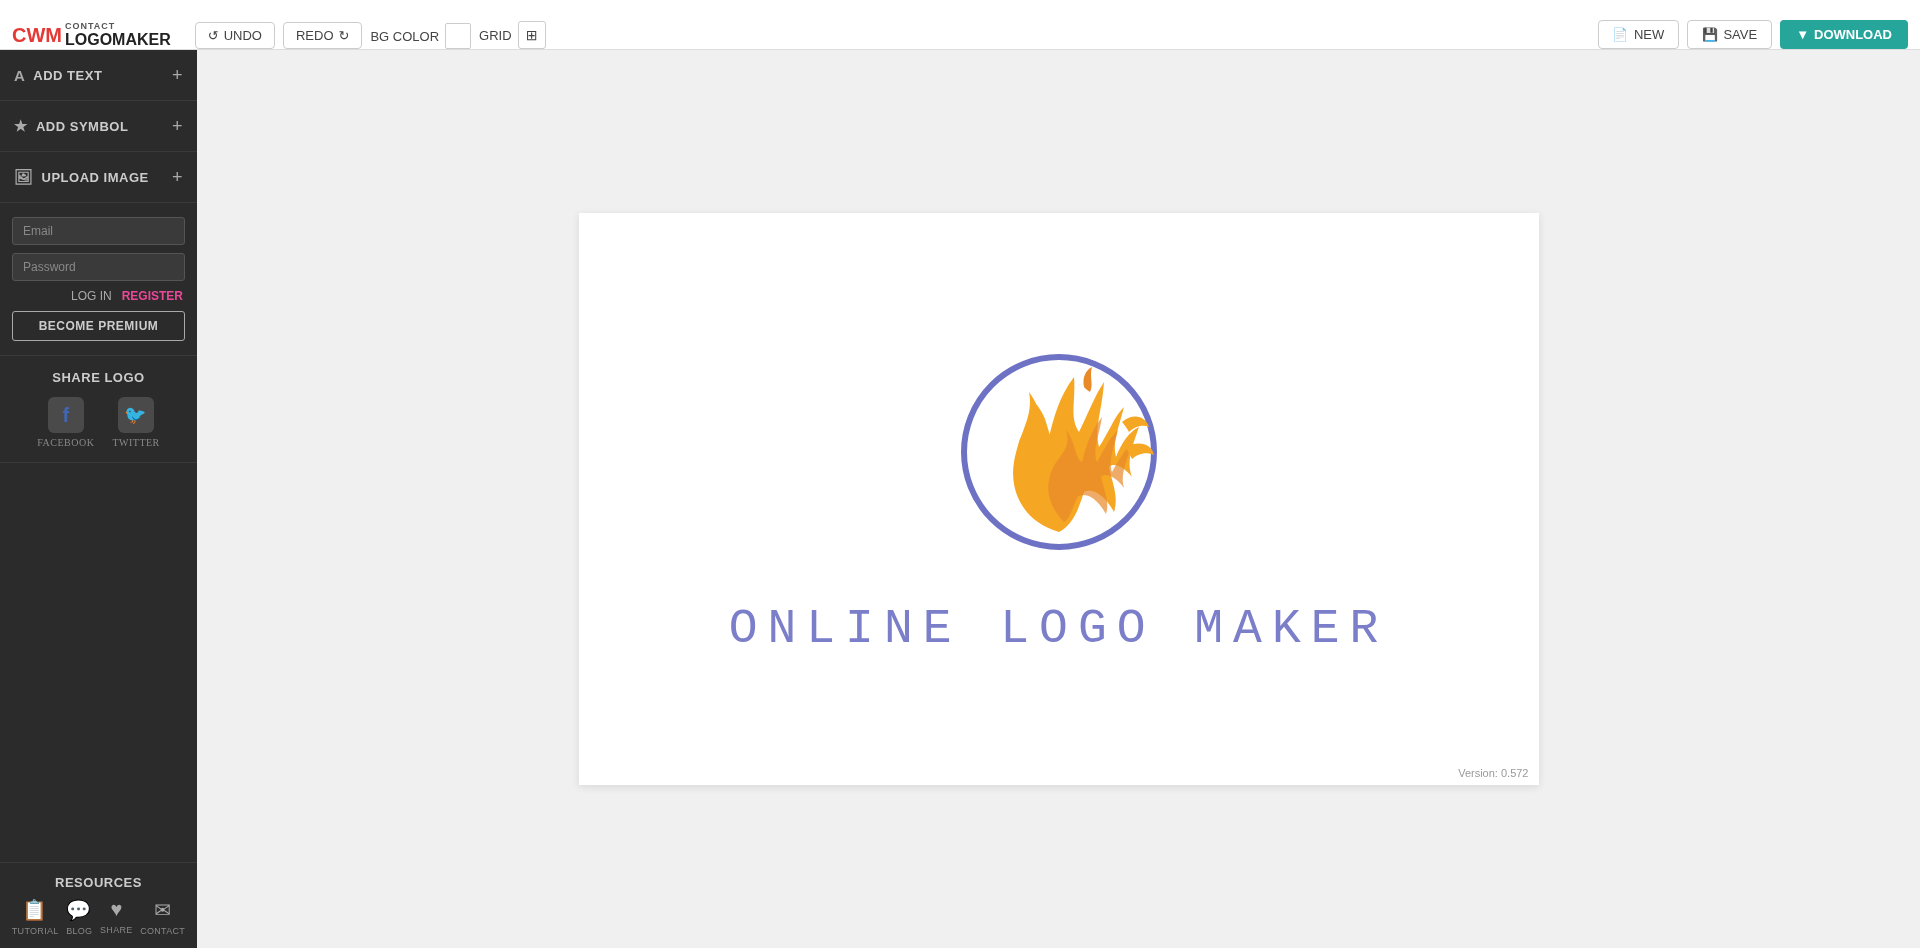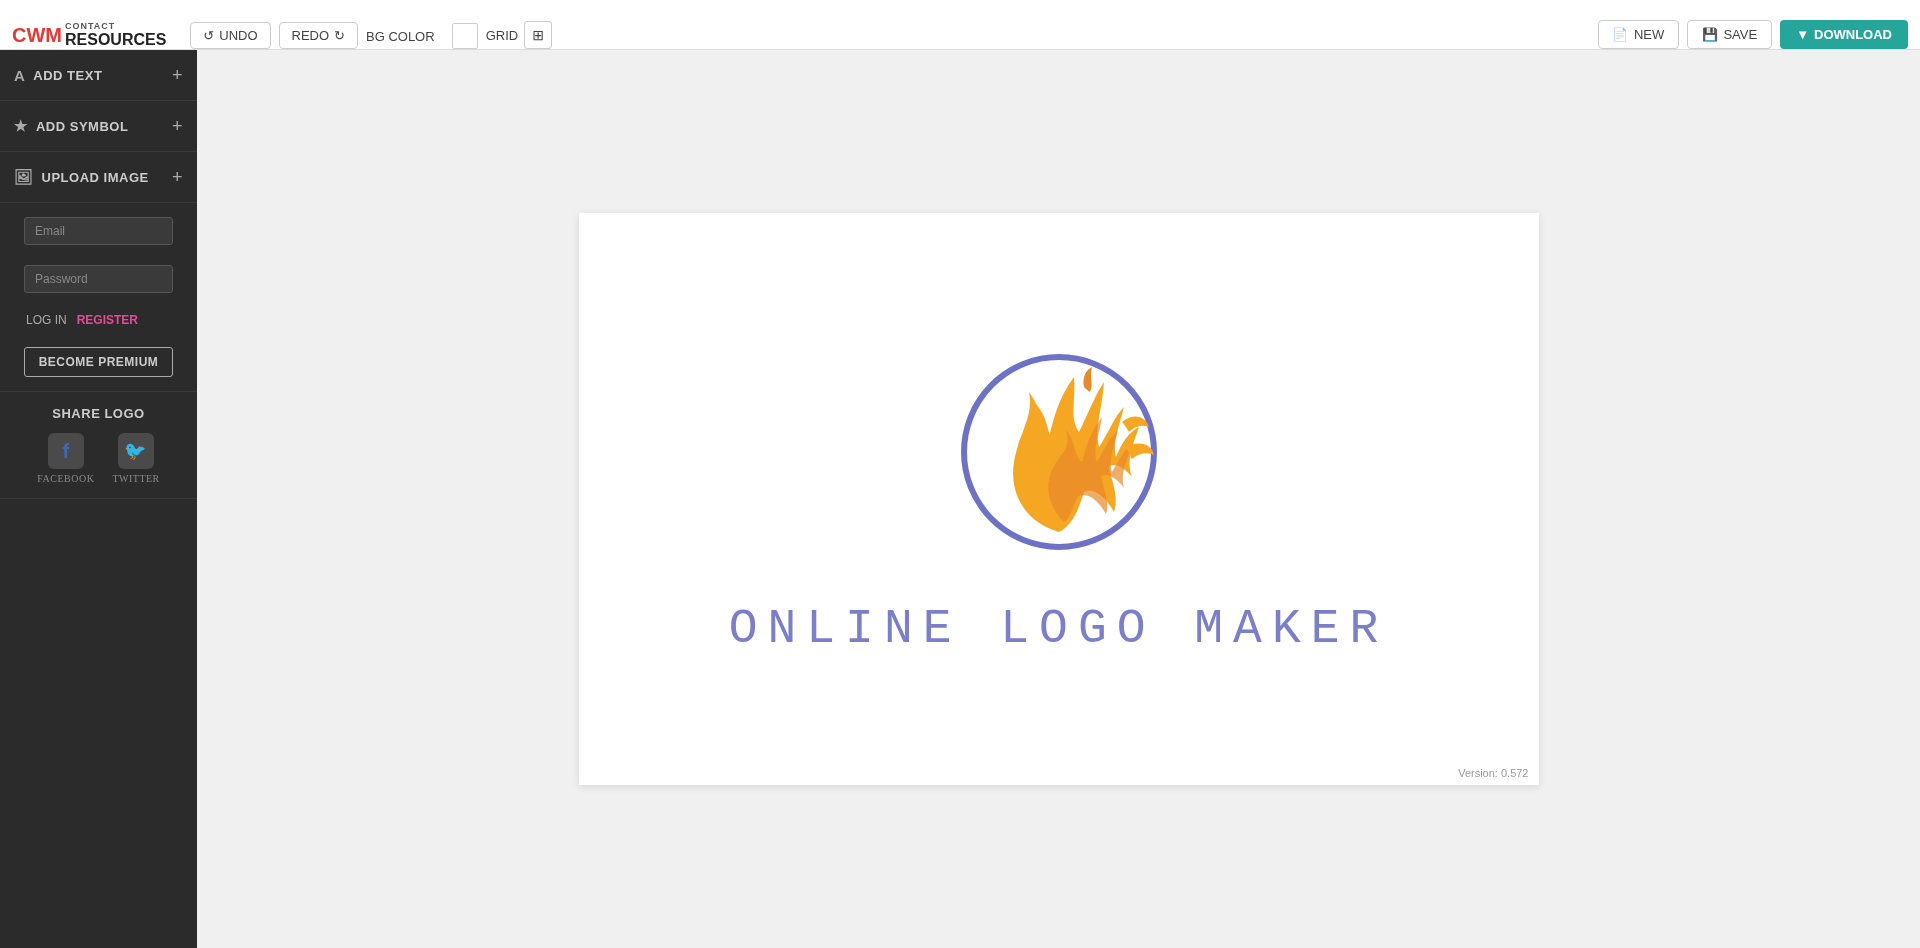--- a/index.html
+++ b/index.html
@@ -31,21 +31,21 @@
       background: #fff;
       border-radius: 4px;
       cursor: pointer;
       font-size: 13px;
       color: #444;
     }
 
     .bg-color-area {
       display: flex;
       align-items: center;
-      gap: 17px;
+      gap: 6px;
       font-size: 13px;
       color: #444;
     }
     .color-swatch {
       width: 26px;
       height: 26px;
       border: 1px solid #ccc;
       background: #fff;
       cursor: pointer;
       border-radius: 2px;
@@ -158,25 +158,26 @@
       color: #aaa;
     }
     .sidebar-plus {
       font-size: 18px;
       color: #aaa;
       font-weight: 300;
     }
 
     
     .auth-area {
-      padding: 14px 24px;
+      padding: 14px 12px;
       display: flex;
       flex-direction: column;
-      gap: 20px;
+      gap: 8px;
       border-bottom: 1px solid #3a3a3a;
+      align-items: flex-end;
     }
     .auth-input {
       width: 100%;
       padding: 6px 10px;
       background: #3a3a3a;
       border: 1px solid #555;
       border-radius: 3px;
       color: #aaa;
       font-size: 12px;
       outline: none;
@@ -341,21 +342,21 @@
   </style>
 </head>
 <body>
 
 <div id="toolbar">
   <div class="logo-area">
     <span style="display:inline-flex; align-items:center; font-weight:900; font-size:20px;">
       <span style="color:#e53935; font-weight:900; font-size:20px;">CWM</span>
       <span style="display:flex; flex-direction:column; margin-left:3px; line-height:1.1;">
         <span style="font-size:9px; color:#555; font-weight:bold; letter-spacing:1px;">CONTACT</span>
-        <span style="font-size:16px; color:#222; font-weight:900;">RESOURCES</span>
+        <span style="font-size:16px; color:#222; font-weight:900;">LOGOMAKER</span>
       </span>
     </span>
   </div>
 
   <button class="toolbar-btn">
     <span>↺</span>
     <span>UNDO</span>
   </button>
   <button class="toolbar-btn">
     <span>REDO</span>
@@ -447,20 +448,41 @@
           <div class="share-icon-circle">
             <span style="color:#1da1f2; font-size:18px;">🐦</span>
           </div>
           <span class="share-label">TWITTER</span>
         </div>
       </div>
     </div>
 
     <div style="flex:1;"></div>
 
+    <div class="resources-area">
+      <div class="resources-title">RESOURCES</div>
+      <div class="resources-icons">
+        <div class="resource-item">
+          <span class="resource-icon">📋</span>
+          <span class="resource-label">TUTORIAL</span>
+        </div>
+        <div class="resource-item">
+          <span class="resource-icon">💬</span>
+          <span class="resource-label">BLOG</span>
+        </div>
+        <div class="resource-item">
+          <span class="resource-icon">♥</span>
+          <span class="resource-label">SHARE</span>
+        </div>
+        <div class="resource-item">
+          <span class="resource-icon">✉</span>
+          <span class="resource-label">CONTACT</span>
+        </div>
+      </div>
+    </div>
   </div>
 
   <div id="canvas-area">
     <div class="canvas-white">
       <div class="logo-canvas-content">
 
         <svg class="phoenix-circle" viewBox="0 0 240 240" xmlns="http://www.w3.org/2000/svg">
 
           <circle cx="120" cy="110" r="95" fill="none" stroke="#6e72c4" stroke-width="6"></circle>
 

